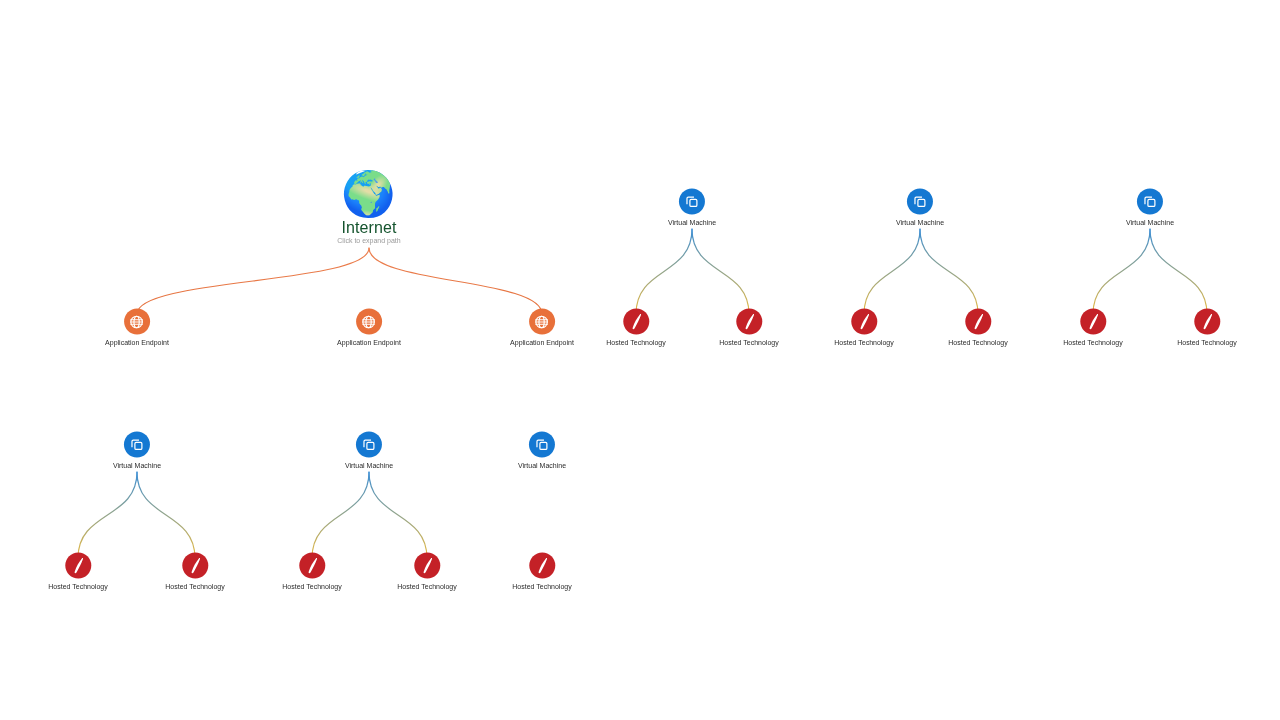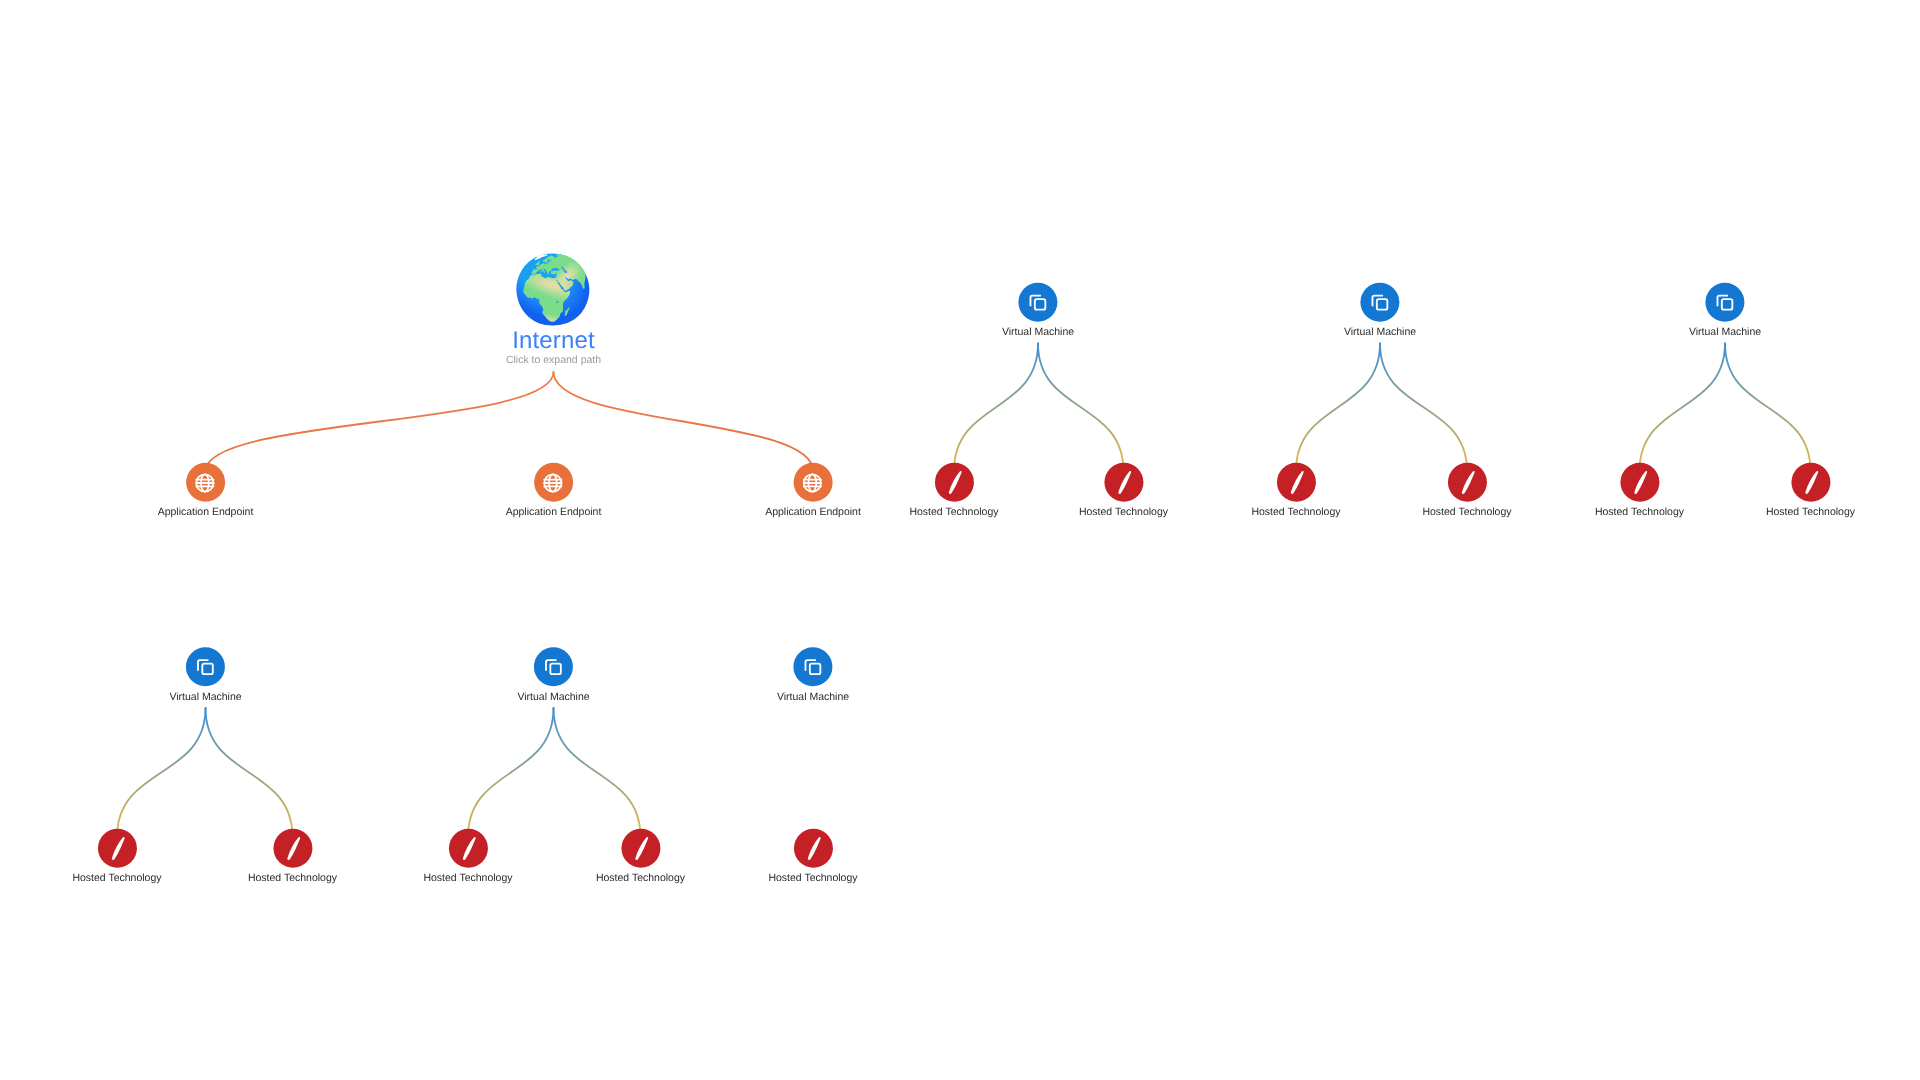--- a/index.html
+++ b/index.html
@@ -57,21 +57,21 @@
   
   .node-internet .node-circle {
     width: 48px;
     height: 48px;
     background: transparent;
     font-size: 44px;
     line-height: 1;
   }
   .node-internet .node-label {
     font-size: 16px;
-    color: #3b82f6;
+    color: #14532d;
     margin-top: 1px;
     letter-spacing: 0.1px;
     white-space: nowrap;
   }
   .node-internet .node-sublabel {
     font-size: 7px;
     color: #9a9a9a;
     margin-top: 0px;
     white-space: nowrap;
   }

